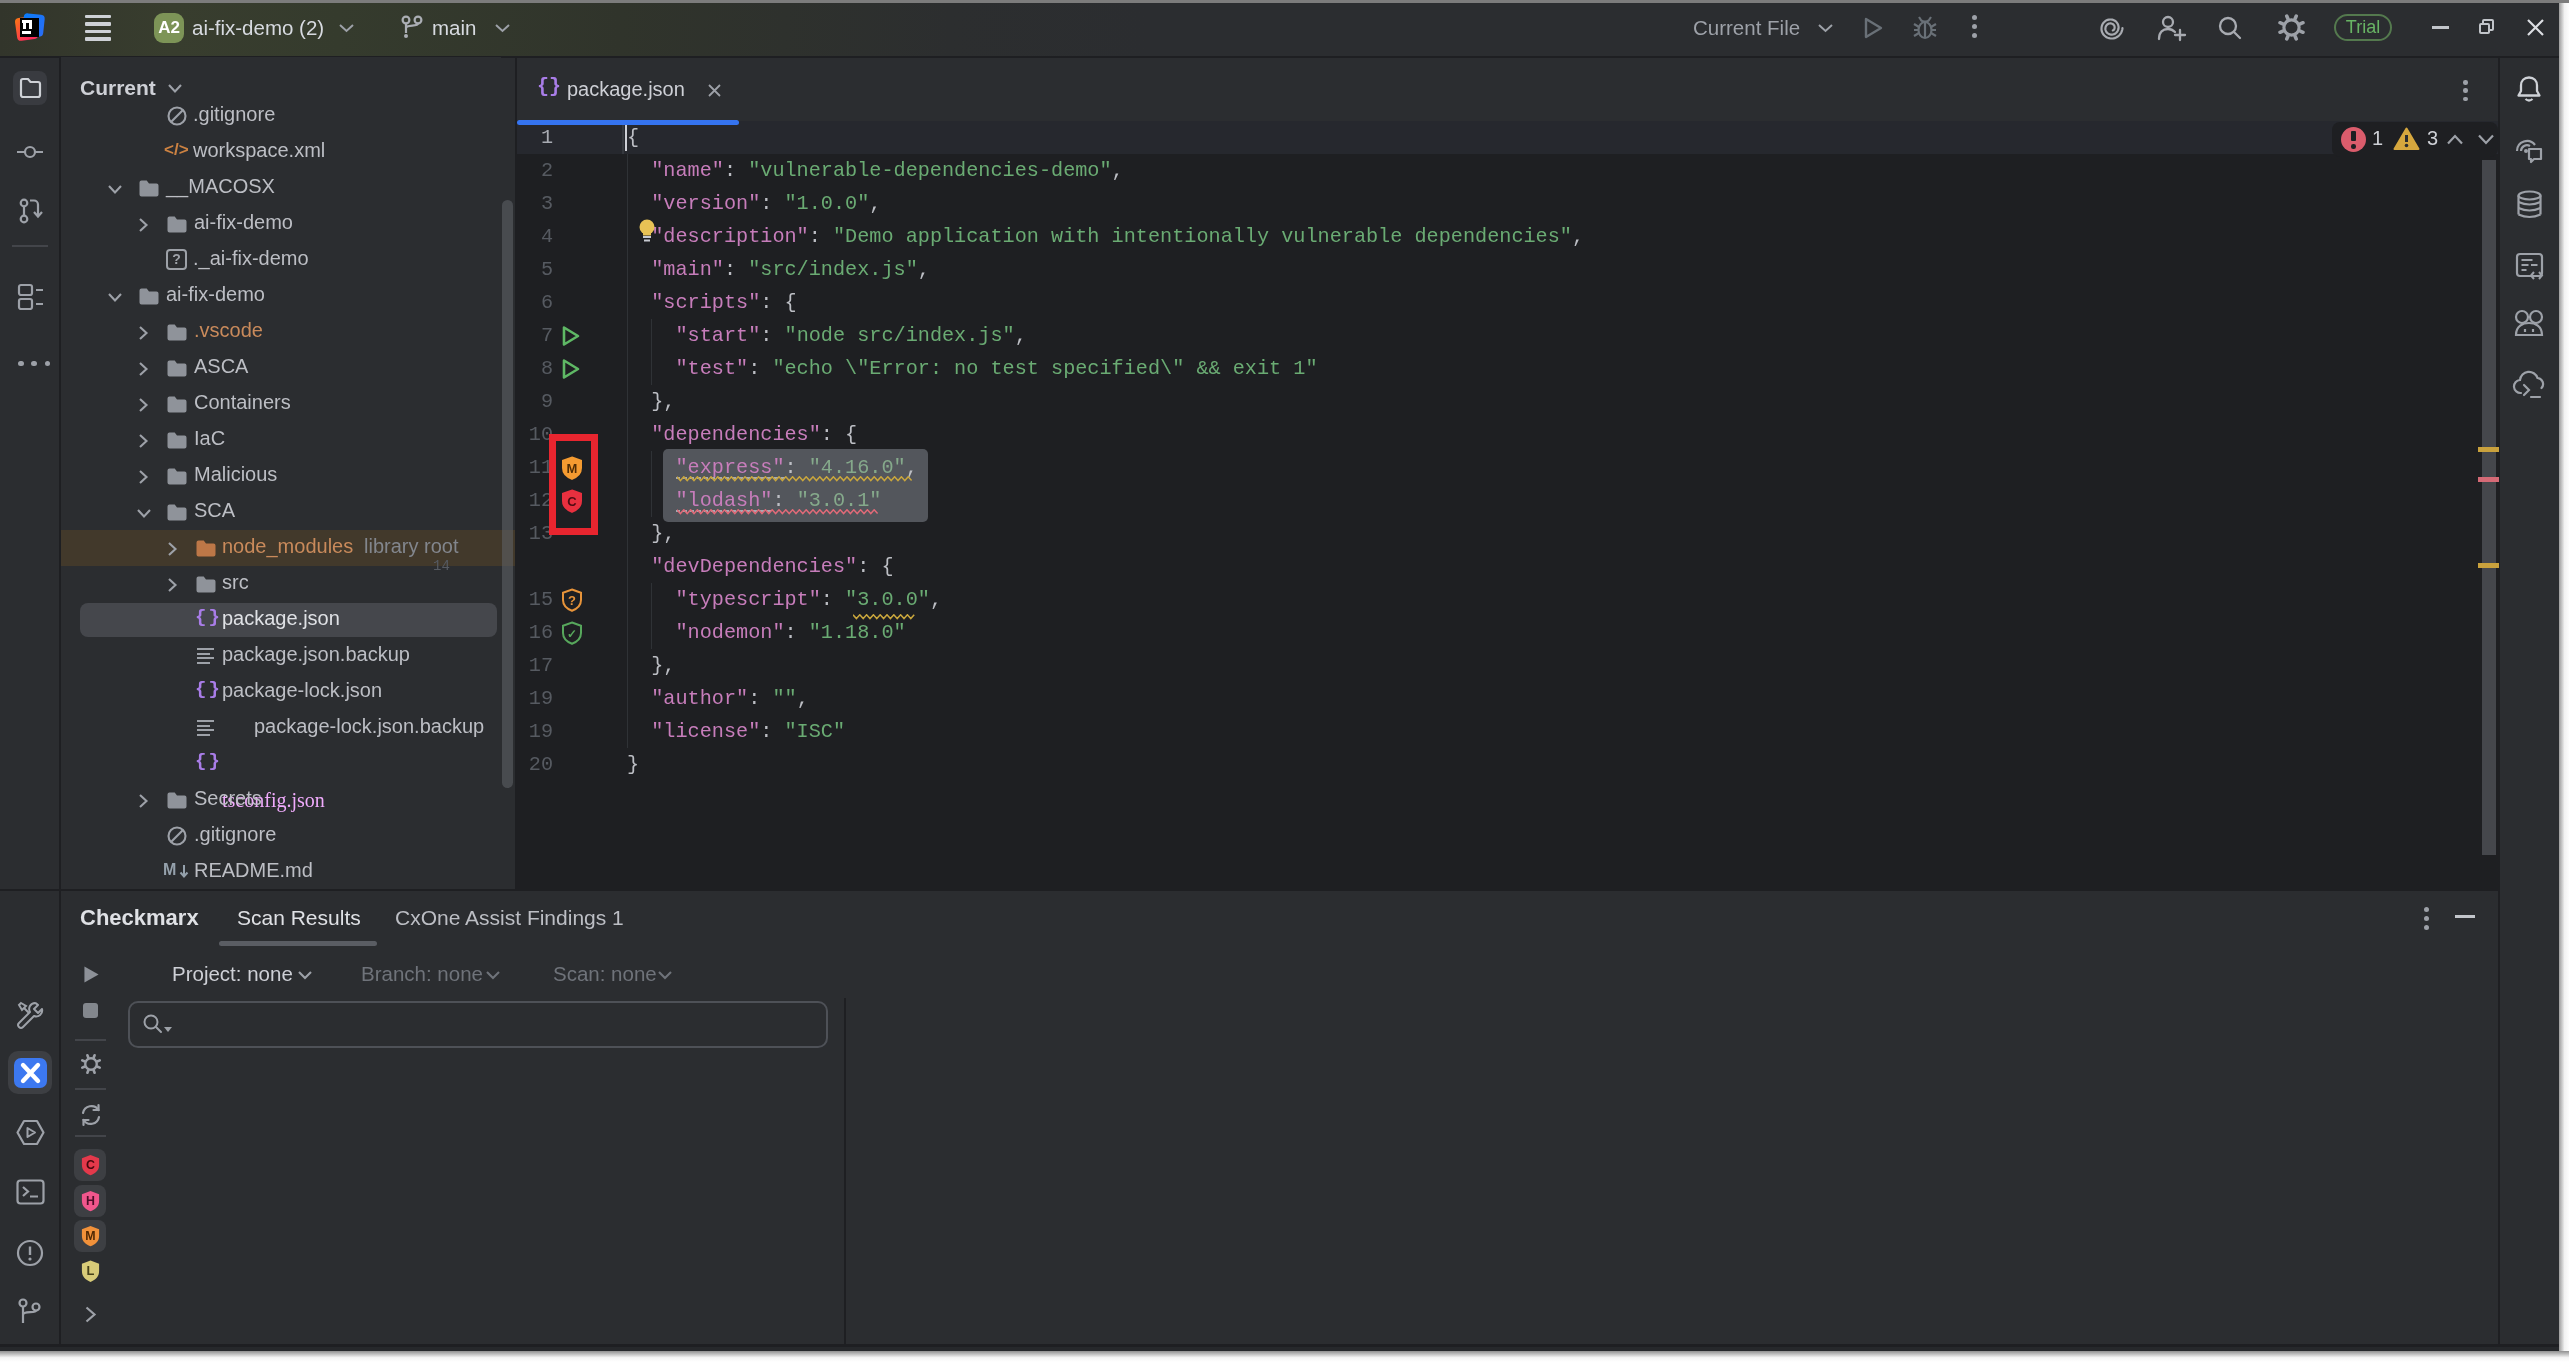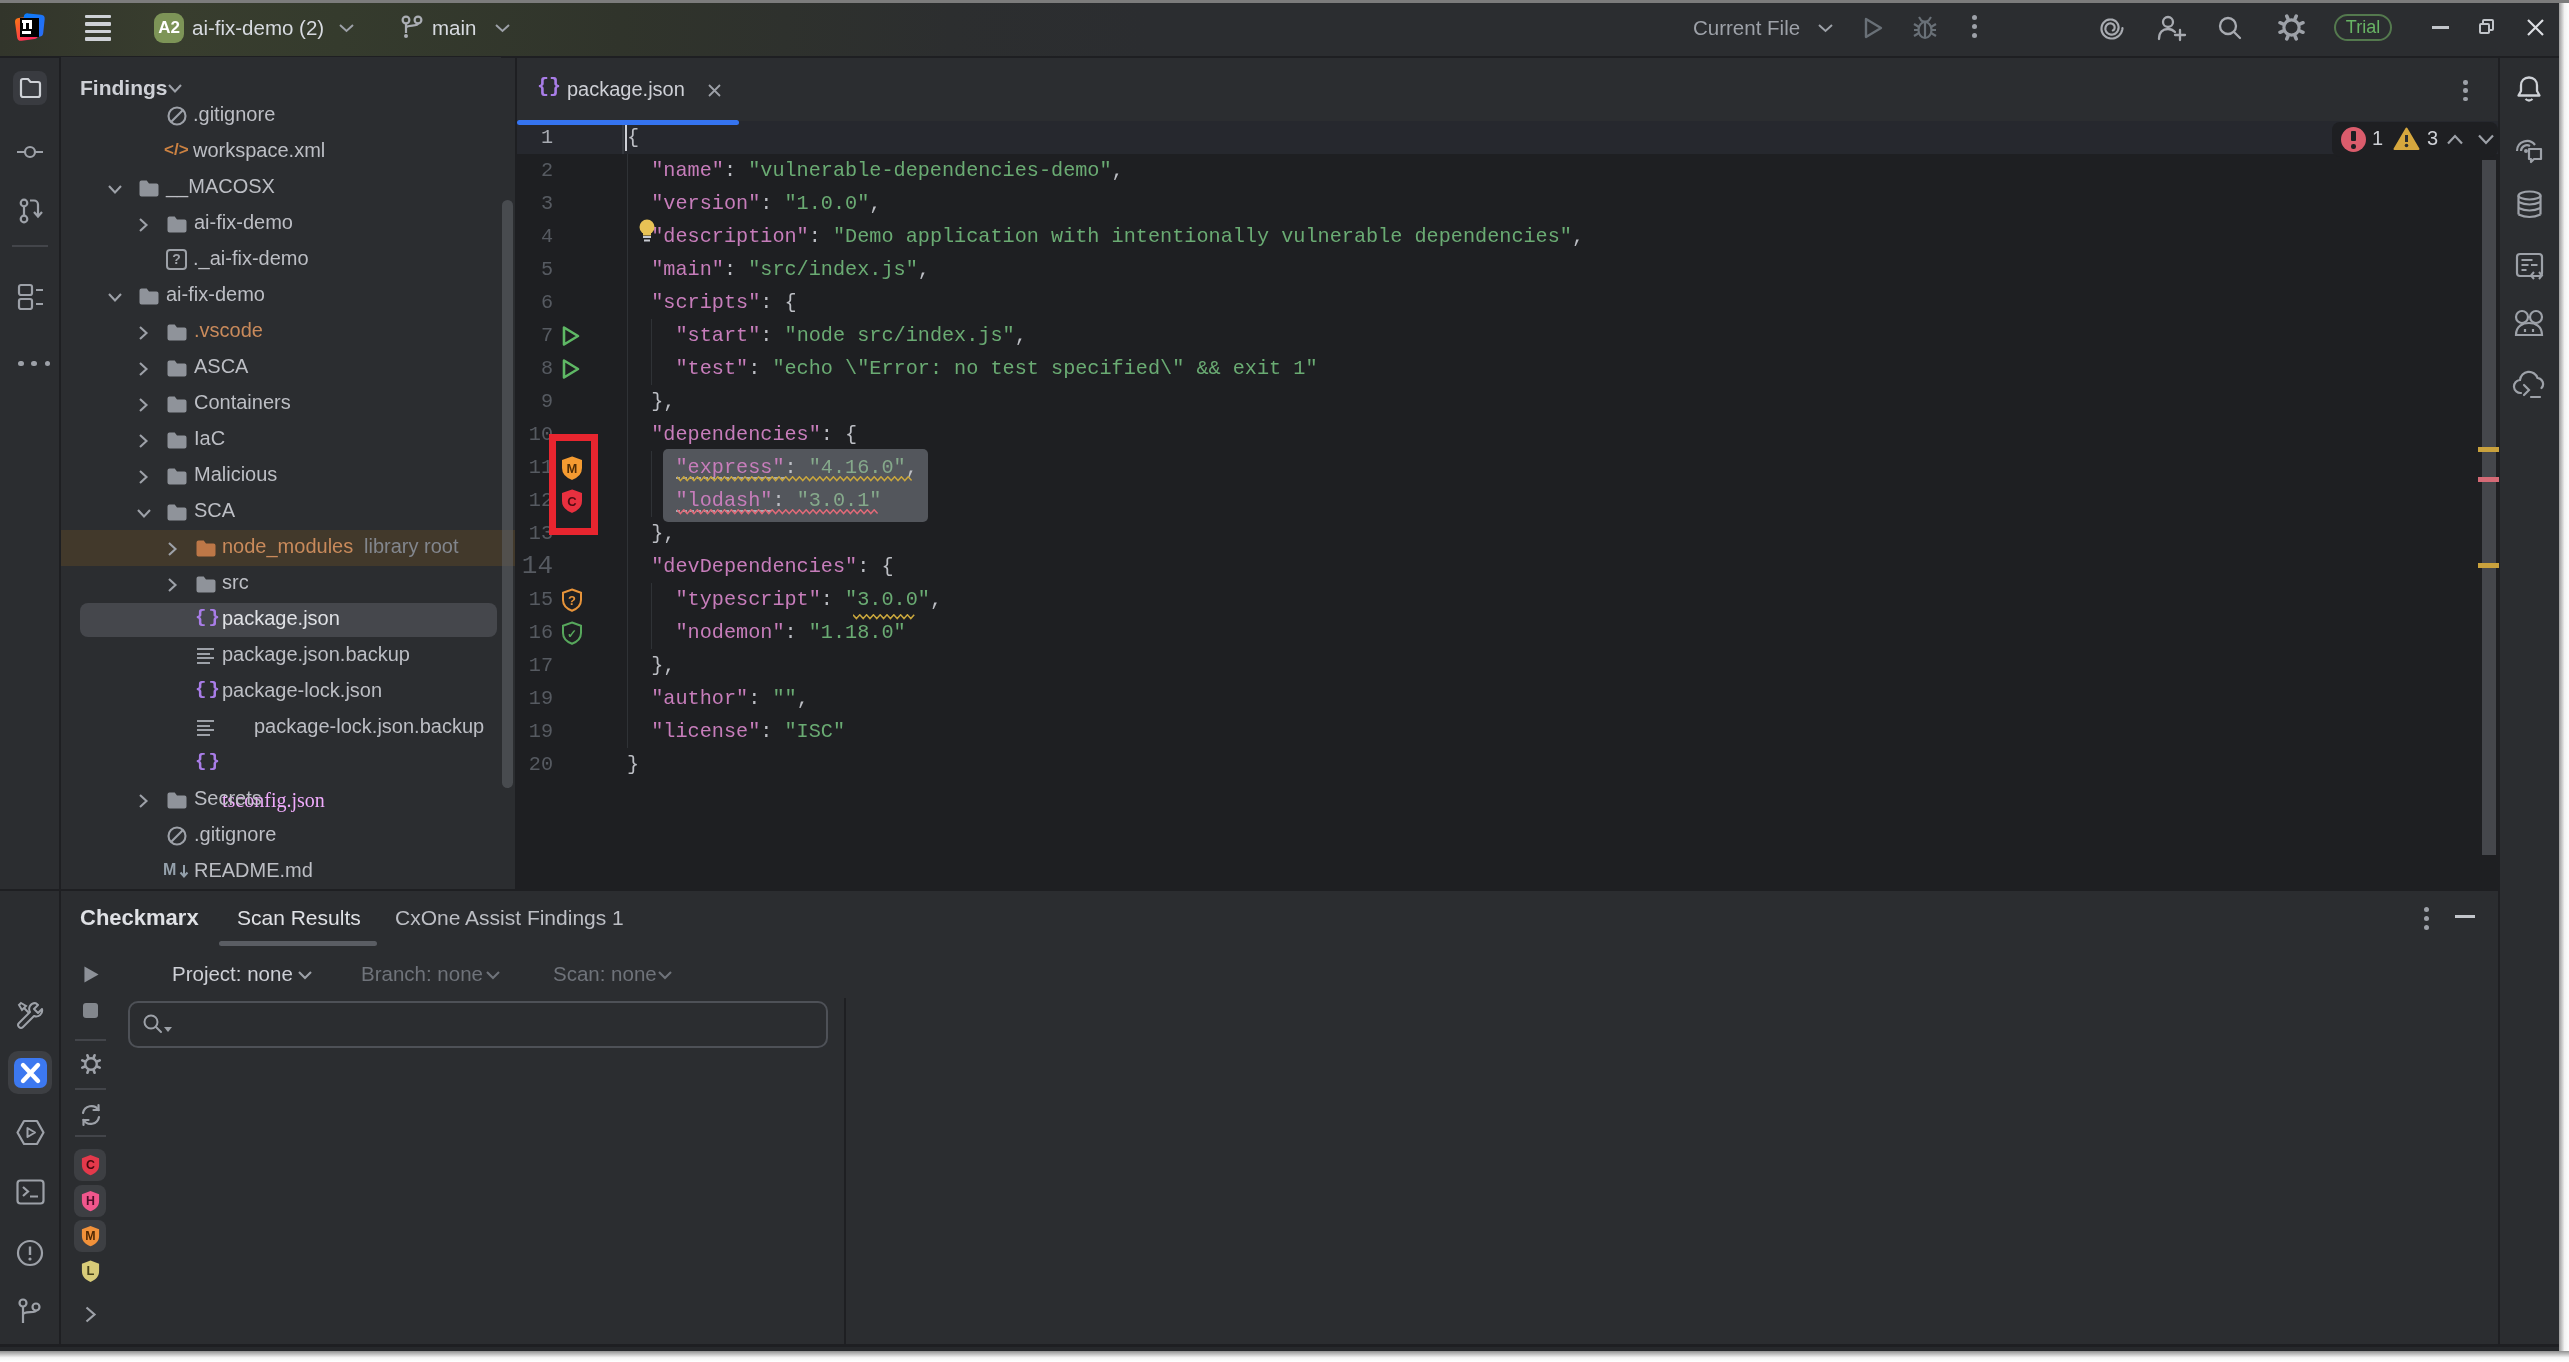--- a/index.html
+++ b/index.html
@@ -270,21 +270,21 @@
       <circle cx="11" cy="11" r="8.5" stroke="#9da1a8" stroke-width="2.1" fill="none"></circle>
       <path d="M5 17 L17 5" stroke="#9da1a8" stroke-width="2.1"></path>
     </svg>
 <div class="abs" style="left:194px;top:823px;font-size:20px;color:#bcbec4;white-space:nowrap;">.gitignore</div>
 <div class="abs" style="left:163px;top:861px;font-size:16px;font-weight:bold;color:#95a1ac;">M</div>
 <svg class="ic" style="left:179px;top:864px;" width="10" height="15" viewBox="0 0 10 15">
       <path d="M5 1 V12 M1.5 8.5 L5 12.5 L8.5 8.5" stroke="#95a1ac" stroke-width="2" fill="none"></path>
     </svg>
 <div class="abs" style="left:194px;top:859px;font-size:20px;color:#bcbec4;white-space:nowrap;">README.md</div>
 <div class="abs" style="left:61px;top:57px;width:440px;height:45px;background:#2b2d30;"></div>
-<div class="abs" style="left:80px;top:76px;font-size:21px;font-weight:600;color:#ced0d6;">Findings</div>
+<div class="abs" style="left:80px;top:76px;font-size:21px;font-weight:600;color:#ced0d6;">Current</div>
 <svg class="ic" style="left:167px;top:83px;" width="16" height="11" viewBox="0 0 16 11">
       <path d="M2 2 L8 8.5 L14 2" stroke="#9da1a8" stroke-width="2.1" fill="none"></path>
     </svg>
 <div class="abs" style="left:502px;top:200px;width:11px;height:588px;background:rgba(96,100,106,0.55);border-radius:6px;"></div>
 
 <div class="abs" style="left:517px;top:121px;width:1981px;height:33px;background:#26282e;"></div>
 <div class="abs" style="left:622px;top:121px;width:1.5px;height:33px;background:#35383e;"></div>
 <div class="abs" style="left:627px;top:154px;width:1px;height:594px;background:#2f3236;"></div>
 <div class="abs" style="left:651px;top:319px;width:1px;height:66px;background:#2f3236;"></div>
 <div class="abs" style="left:651px;top:451px;width:1px;height:66px;background:#2f3236;"></div>
@@ -316,21 +316,21 @@
 <div class="abs mono" style="left:433px;top:220px;width:120px;height:33px;line-height:33px;font-size:20.2px;color:#565a61;text-align:right;">4</div>
 <div class="abs mono" style="left:433px;top:253px;width:120px;height:33px;line-height:33px;font-size:20.2px;color:#565a61;text-align:right;">5</div>
 <div class="abs mono" style="left:433px;top:286px;width:120px;height:33px;line-height:33px;font-size:20.2px;color:#565a61;text-align:right;">6</div>
 <div class="abs mono" style="left:433px;top:319px;width:120px;height:33px;line-height:33px;font-size:20.2px;color:#565a61;text-align:right;">7</div>
 <div class="abs mono" style="left:433px;top:352px;width:120px;height:33px;line-height:33px;font-size:20.2px;color:#565a61;text-align:right;">8</div>
 <div class="abs mono" style="left:433px;top:385px;width:120px;height:33px;line-height:33px;font-size:20.2px;color:#565a61;text-align:right;">9</div>
 <div class="abs mono" style="left:433px;top:418px;width:120px;height:33px;line-height:33px;font-size:20.2px;color:#565a61;text-align:right;">10</div>
 <div class="abs mono" style="left:433px;top:451px;width:120px;height:33px;line-height:33px;font-size:20.2px;color:#565a61;text-align:right;">11</div>
 <div class="abs mono" style="left:433px;top:484px;width:120px;height:33px;line-height:33px;font-size:20.2px;color:#565a61;text-align:right;">12</div>
 <div class="abs mono" style="left:433px;top:517px;width:120px;height:33px;line-height:33px;font-size:20.2px;color:#565a61;text-align:right;">13</div>
-<div class="abs mono" style="left:433px;top:550px;width:120px;height:33px;line-height:33px;font-size:26px;color:#565a61;text-align:right;">14</div>
+<div class="abs mono" style="left:433px;top:550px;width:120px;height:33px;line-height:33px;font-size:14px;color:#565a61;">14</div>
 <div class="abs mono" style="left:433px;top:583px;width:120px;height:33px;line-height:33px;font-size:20.2px;color:#565a61;text-align:right;">15</div>
 <div class="abs mono" style="left:433px;top:616px;width:120px;height:33px;line-height:33px;font-size:20.2px;color:#565a61;text-align:right;">16</div>
 <div class="abs mono" style="left:433px;top:649px;width:120px;height:33px;line-height:33px;font-size:20.2px;color:#565a61;text-align:right;">17</div>
 <div class="abs mono" style="left:433px;top:682px;width:120px;height:33px;line-height:33px;font-size:20.2px;color:#565a61;text-align:right;">19</div>
 <div class="abs mono" style="left:433px;top:715px;width:120px;height:33px;line-height:33px;font-size:20.2px;color:#565a61;text-align:right;">19</div>
 <div class="abs mono" style="left:433px;top:748px;width:120px;height:33px;line-height:33px;font-size:20.2px;color:#565a61;text-align:right;">20</div>
 <div class="abs" style="left:624.5px;top:124px;width:2.2px;height:27px;background:#ced0d6;"></div>
 <div class="abs" style="left:676px;top:477px;width:110px;height:2px;background:repeating-linear-gradient(to right,#a6abb3 0 4px,transparent 4px 7px);"></div>
     <div class="abs" style="left:676px;top:510px;width:97px;height:2px;background:repeating-linear-gradient(to right,#a6abb3 0 4px,transparent 4px 7px);"></div>
     <div class="abs" style="left:677px;top:475.5px;width:236px;height:6px;">

